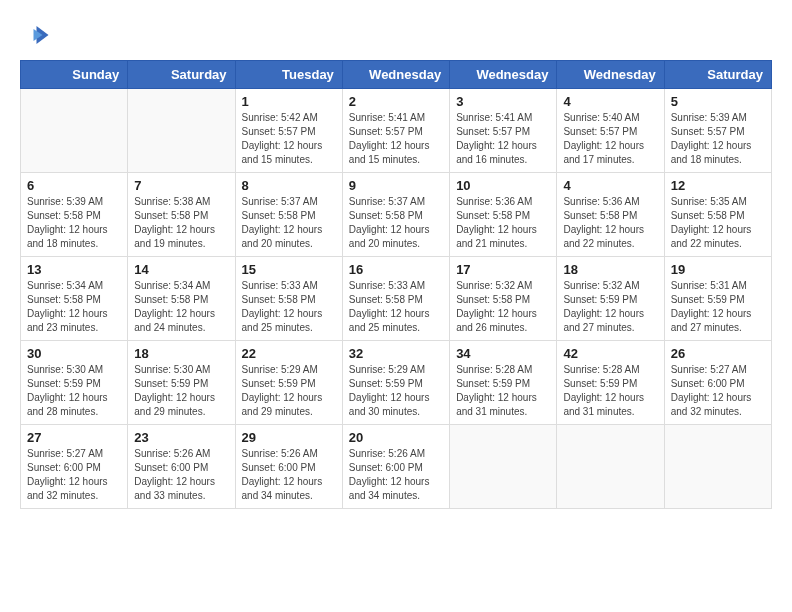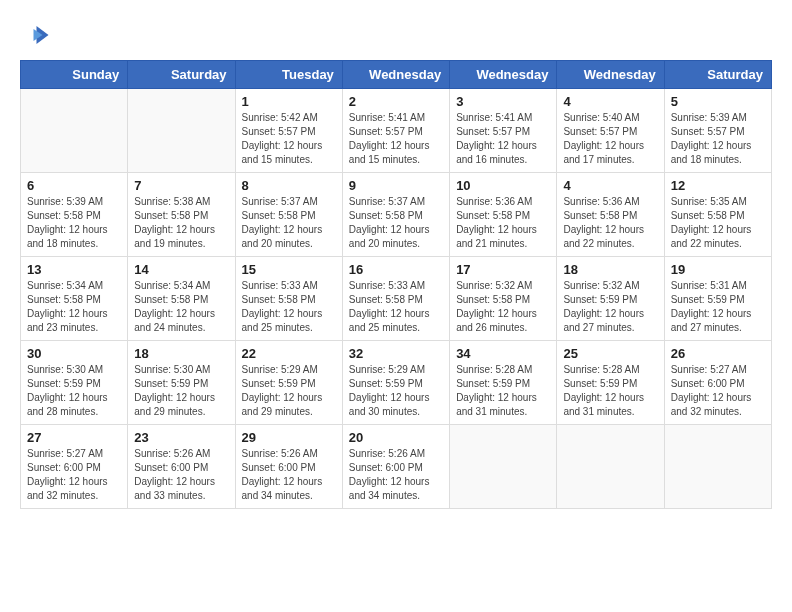--- a/index.html
+++ b/index.html
@@ -219,21 +219,21 @@
         </td>
         <td>
           <span class="day-number">32</span>
           <div class="day-info">Sunrise: 5:29 AM<br>Sunset: 5:59 PM<br>Daylight: 12 hours and 30 minutes.</div>
         </td>
         <td>
           <span class="day-number">34</span>
           <div class="day-info">Sunrise: 5:28 AM<br>Sunset: 5:59 PM<br>Daylight: 12 hours and 31 minutes.</div>
         </td>
         <td>
-          <span class="day-number">25</span>
+          <span class="day-number">42</span>
           <div class="day-info">Sunrise: 5:28 AM<br>Sunset: 5:59 PM<br>Daylight: 12 hours and 31 minutes.</div>
         </td>
         <td>
           <span class="day-number">26</span>
           <div class="day-info">Sunrise: 5:27 AM<br>Sunset: 6:00 PM<br>Daylight: 12 hours and 32 minutes.</div>
         </td>
       </tr>
       <tr>
         <td>
           <span class="day-number">27</span>

